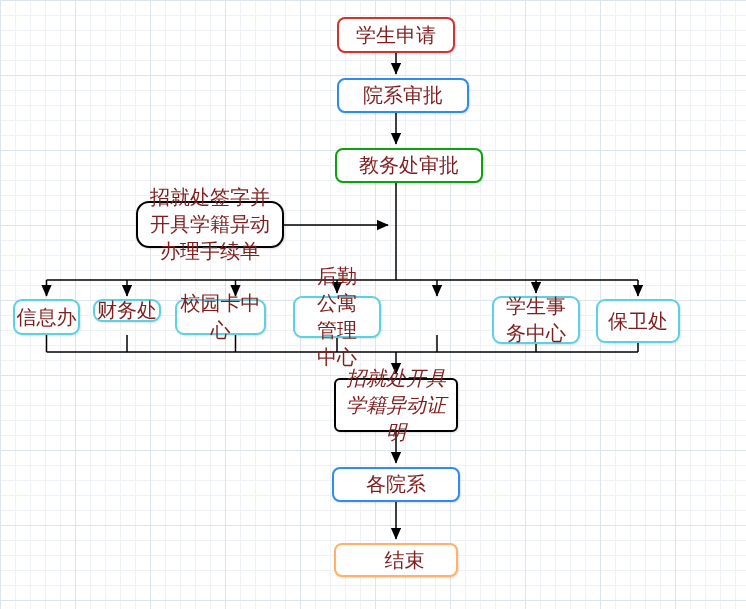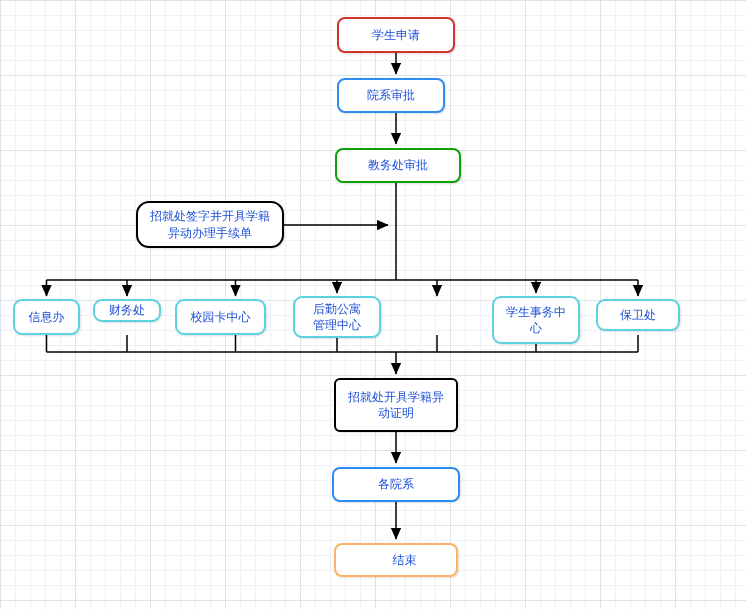--- a/index.html
+++ b/index.html
@@ -13,32 +13,32 @@
       linear-gradient(to bottom,#eef2f6 1px,transparent 1px);
     background-size:75px 75px,75px 75px,15px 15px,15px 15px;
     font-family:"Liberation Sans","DejaVu Sans",sans-serif;
   }
   .node{
     position:absolute;
     display:flex;align-items:center;justify-content:center;
     text-align:center;
     background:#ffffff;
     border-radius:8px;
-    font-size:12px;line-height:1.35;color:#1d4ed8;
+    font-size:20px;line-height:1.35;color:#7f1d1d;
     box-shadow:1px 1px 2px rgba(0,0,0,0.12);
     box-sizing:border-box;
     cursor:default;
   }
   .red   {border:2px solid #d0342c;}
   .blue  {border:2px solid #2d8cf0;}
   .green {border:2px solid #0ca30a;}
   .cyan  {border:2px solid #5ad2e0;border-radius:9px;}
   .orange{border:2px solid #ffb266;padding-left:17px;}
   .black {border:2px solid #000000;}
-  .r14   {border-radius:6px;}
+  .r14   {border-radius:6px;font-style:italic;}
   .connectors{position:absolute;left:0;top:0;pointer-events:none;}
   .connectors line{stroke:#000;stroke-width:1.5;}
 </style>
 </head>
 <body>
 
 <div class="canvas">
 
   <svg class="connectors" width="746" height="609">
     <defs>
@@ -74,38 +74,38 @@
       <line x1="46.5" y1="352" x2="638" y2="352"></line>
 
       <line x1="396" y1="352" x2="396" y2="374" marker-end="url(#arrow)"></line>
       <line x1="396" y1="432" x2="396" y2="463" marker-end="url(#arrow)"></line>
       <line x1="396" y1="502" x2="396" y2="539" marker-end="url(#arrow)"></line>
     </g>
   </svg>
 
   <div class="node red" style="left:337px;top:17px;width:118px;height:36px">学生申请</div>
 
-  <div class="node blue" style="left:337px;top:78px;width:108px;height:35px">院系审批</div>
+  <div class="node blue" style="left:337px;top:78px;width:132px;height:35px">院系审批</div>
 
-  <div class="node green" style="left:335px;top:148px;width:126px;height:35px">教务处审批</div>
+  <div class="node green" style="left:335px;top:148px;width:148px;height:35px">教务处审批</div>
 
   <div class="node black" style="left:136px;top:201px;width:148px;height:47px;padding:0 10px;border-radius:13px">招就处签字并开具学籍异动办理手续单</div>
 
   <div class="node cyan" style="left:13px;top:299px;width:67px;height:36px">信息办</div>
 
   <div class="node cyan" style="left:93px;top:299px;width:68px;height:23px">财务处</div>
 
   <div class="node cyan" style="left:175px;top:299px;width:91px;height:36px">校园卡中心</div>
 
   <div class="node cyan" style="left:293px;top:296px;width:88px;height:42px;padding:0 16px">后勤公寓管理中心</div>
 
 
   <div class="node cyan" style="left:492px;top:296px;width:88px;height:48px;padding:0 12px">学生事务中心</div>
 
-  <div class="node cyan" style="left:596px;top:299px;width:84px;height:32px">保卫处</div>
+  <div class="node cyan" style="left:596px;top:299px;width:84px;height:44px">保卫处</div>
 
   <div class="node black r14" style="left:334px;top:378px;width:124px;height:54px;padding:0 10px">招就处开具学籍异动证明</div>
 
   <div class="node blue" style="left:332px;top:467px;width:128px;height:35px">各院系</div>
 
   <div class="node orange" style="left:334px;top:543px;width:124px;height:34px">结束</div>
 
 </div>
 
 </body></html>

